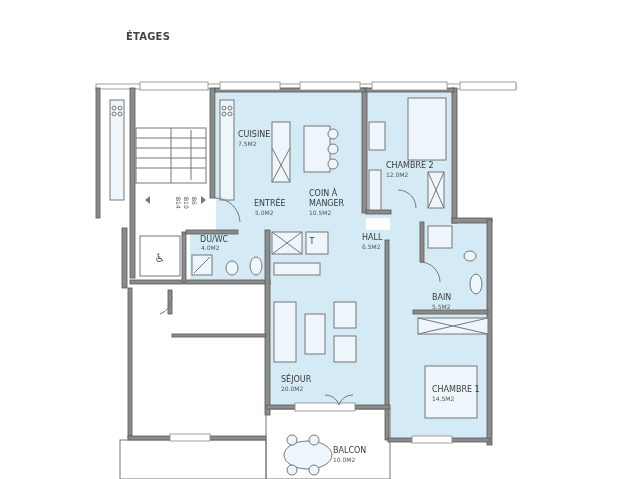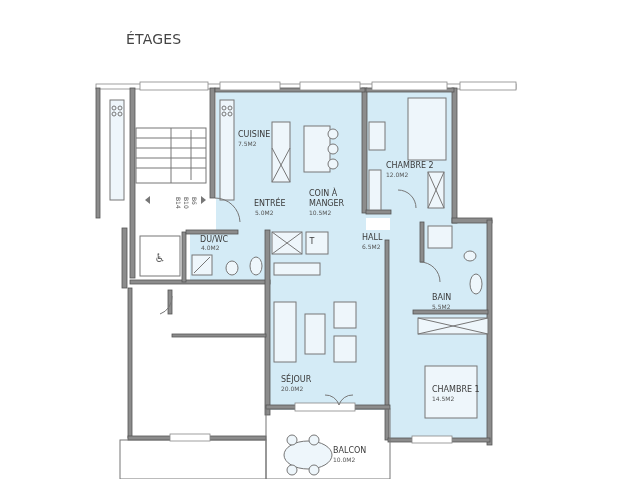--- a/index.html
+++ b/index.html
@@ -1,17 +1,17 @@
 <!DOCTYPE html>
 <html><head>
 <meta charset="utf-8">
 <style>
   html,body{margin:0;padding:0;background:#ffffff;}
   body{width:640px;height:479px;position:relative;overflow:hidden;font-family:"DejaVu Sans",sans-serif;}
-  .page-title{position:absolute;left:126px;top:31px;font-size:14px;color:#444;letter-spacing:0.2px;}
+  .page-title{position:absolute;left:126px;top:31px;font-size:10px;color:#444;letter-spacing:0.2px;font-weight:bold;}
   svg{position:absolute;left:0;top:0;}
   .lbl{font-family:"DejaVu Sans",sans-serif;font-size:8px;fill:#3a3a3a;}
   .area{font-family:"DejaVu Sans",sans-serif;font-size:6px;fill:#555;}
   .wall{fill:#8c8c8c;stroke:#555;stroke-width:0.8;}
   .thin{fill:none;stroke:#777;stroke-width:1;}
   .furn{fill:#eef6fb;stroke:#777;stroke-width:1;}
   .room{fill:#d4ebf6;}
   .win{fill:#fff;stroke:#888;stroke-width:0.8;}
 </style>
 </head>

